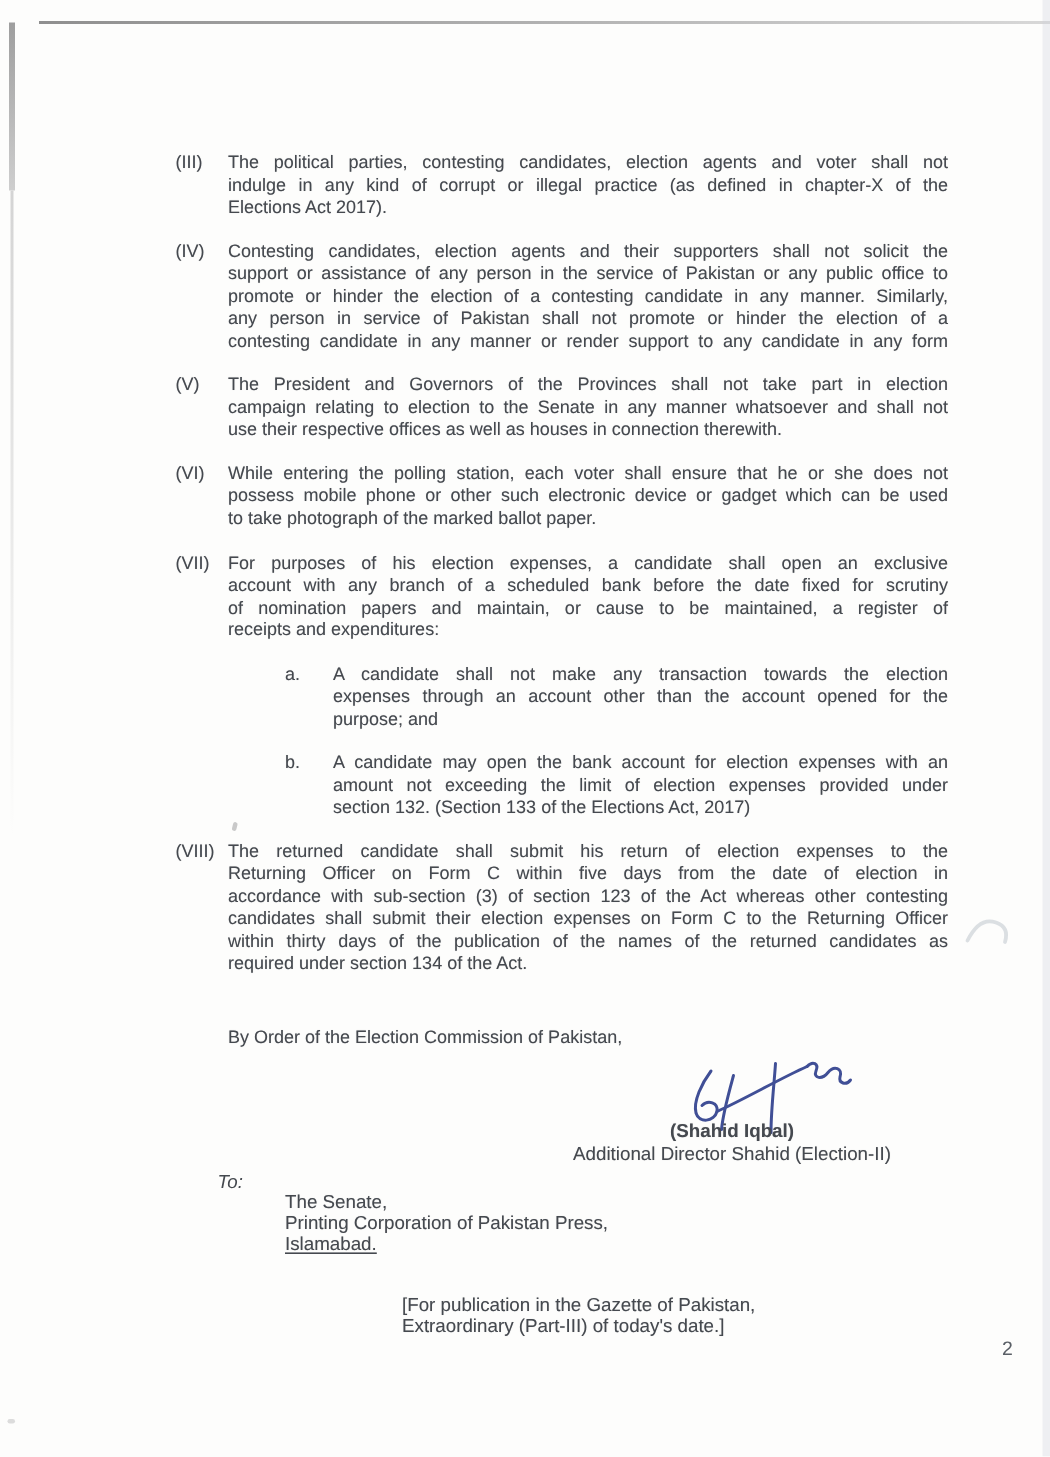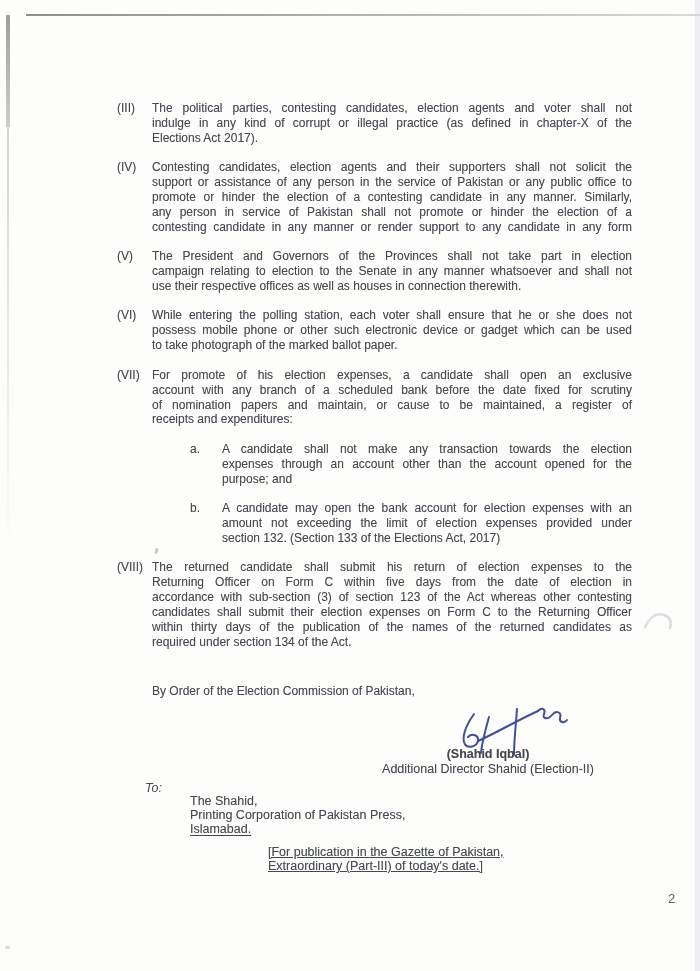--- a/index.html
+++ b/index.html
@@ -44,22 +44,22 @@
   
   .sig-scribble{position:absolute;left:430px;top:695px;width:150px;height:70px;}
   .sig-block{position:absolute;left:352px;top:747px;width:272px;text-align:center;
     font-size:12.5px;line-height:14.5px;text-shadow:0 0 0.5px rgba(69,73,78,0.35);}
   .sig-name{font-weight:700;}
   
   .to-label{position:absolute;left:145px;top:781px;font-size:12.5px;font-style:italic;}
   .addressee{position:absolute;left:190px;top:795px;font-size:12.5px;line-height:13.8px;
     text-shadow:0 0 0.5px rgba(69,73,78,0.35);}
   .addressee .uline{text-decoration:underline;text-underline-offset:2px;}
-  .gazette{position:absolute;left:268px;top:845px;font-size:12.5px;line-height:14px;
-    text-shadow:0 0 0.5px rgba(69,73,78,0.35);text-decoration:underline;}
+  .gazette{position:absolute;left:268px;top:863px;font-size:12.5px;line-height:14px;
+    text-shadow:0 0 0.5px rgba(69,73,78,0.35);}
   .page-number{position:absolute;left:668px;top:891px;font-size:13px;color:#5a5f66;}
 </style>
 </head>
 <body>
 
 <div class="page">
 
   <div class="scan-top-edge"></div>
   <div class="scan-left-band"></div>
   <div class="scan-left-line"></div>
@@ -106,21 +106,21 @@
       <div class="text">
           <div class="jline">While entering the polling station, each voter shall ensure that he or she does not</div>
           <div class="jline">possess mobile phone or other such electronic device or gadget which can be used</div>
           <div class="jline last">to take photograph of the marked ballot paper.</div>
         </div>
     </div>
 
     <div class="para">
       <div class="label">(VII)</div>
       <div class="text">
-          <div class="jline">For promote of his election expenses, a candidate shall open an exclusive</div>
+          <div class="jline">For purposes of his election expenses, a candidate shall open an exclusive</div>
           <div class="jline">account with any branch of a scheduled bank before the date fixed for scrutiny</div>
           <div class="jline">of nomination papers and maintain, or cause to be maintained, a register of</div>
           <div class="jline last">receipts and expenditures:</div>
         </div>
     </div>
 
     <div class="para sub">
       <div class="label">a.</div>
       <div class="text">
           <div class="jline">A candidate shall not make any transaction towards the election</div>
@@ -162,21 +162,21 @@
       <path d="M87,14 C86,29 84,45 84,60"></path>
     </g>
   </svg>
   <div class="sig-block">
     <div class="sig-name">(Shahid Iqbal)</div>
     <div class="sig-title">Additional Director Shahid (Election-II)</div>
   </div>
 
   <div class="to-label">To:</div>
   <div class="addressee">
-    <div>The Shahid,</div>
+    <div>The Senate,</div>
     <div>Printing Corporation of Pakistan Press,</div>
     <div class="uline">Islamabad.</div>
   </div>
 
   <div class="gazette">
     <div>[For publication in the Gazette of Pakistan,</div>
     <div>Extraordinary (Part-III) of today's date.]</div>
   </div>
 
   <div class="page-number">2</div>

